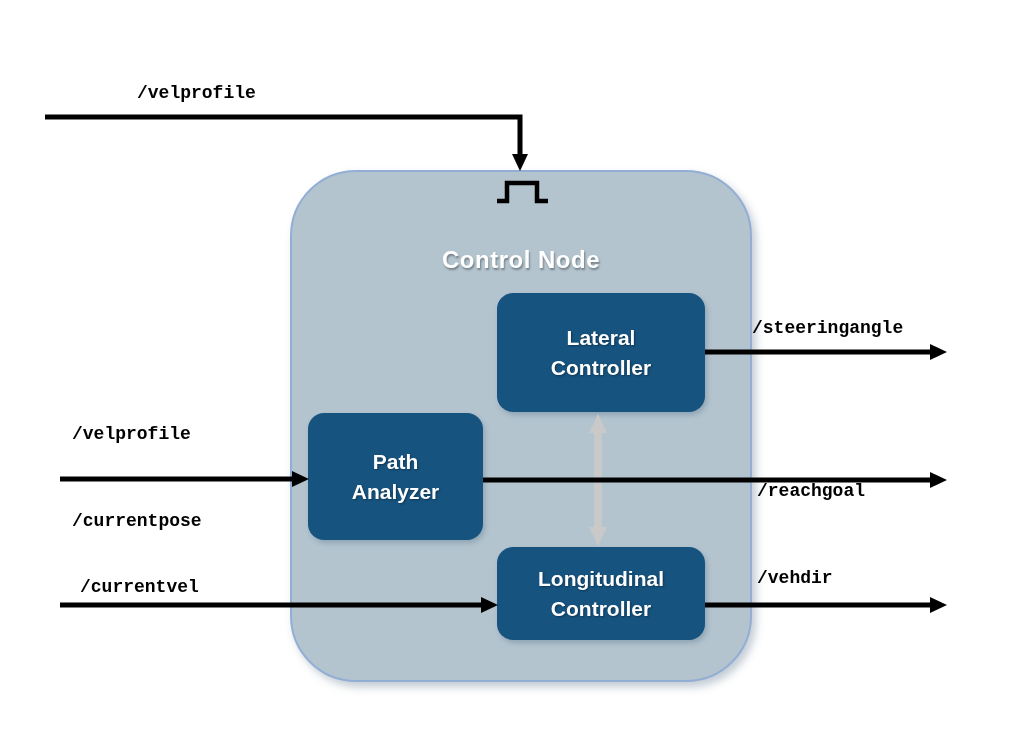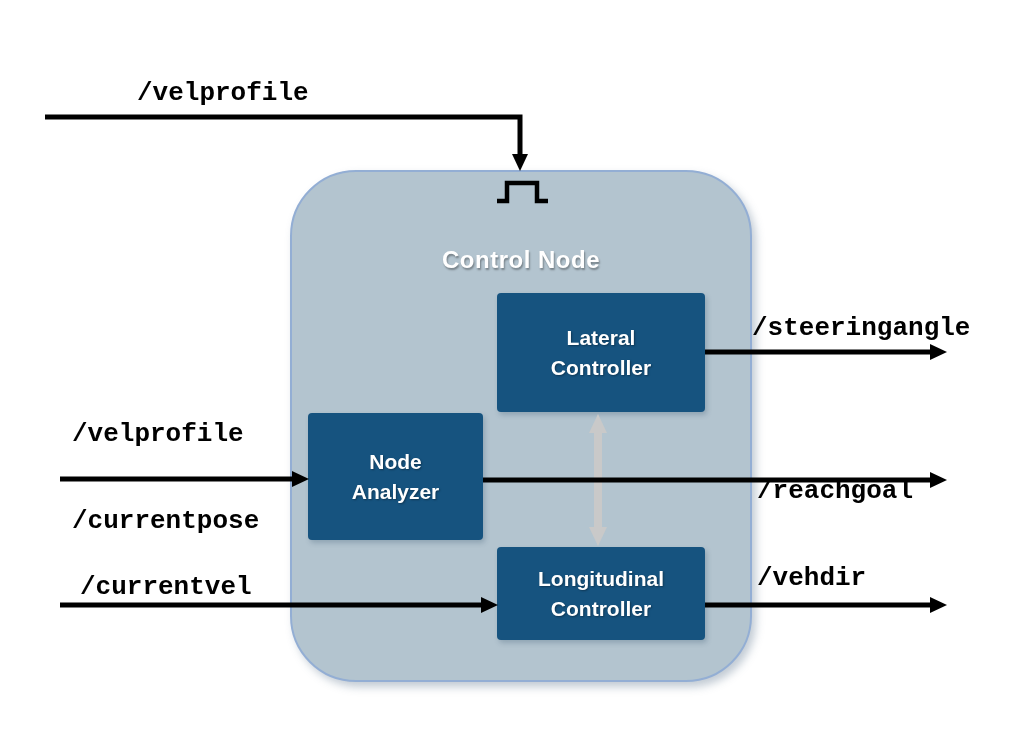--- a/index.html
+++ b/index.html
@@ -25,39 +25,39 @@
     text-align:center;
     color:#ffffff;
     font-size:24px;
     font-weight:bold;
     letter-spacing:0.5px;
     text-shadow:1px 2px 2px rgba(0,0,0,0.35);
   }
   .block{
     position:absolute;
     background:#16537F;
-    border-radius:4px;
+    border-radius:16px;
     color:#ffffff;
     font-weight:bold;
     font-size:21px;
     line-height:30px;
     display:flex;align-items:center;justify-content:center;
     text-align:center;
     white-space:pre-line;
     text-shadow:1px 1px 2px rgba(0,0,0,0.35);
     box-shadow:2px 3px 5px rgba(40,70,100,0.25);
   }
   #block-lateral{left:497px;top:293px;width:208px;height:119px;}
   #block-path{left:308px;top:413px;width:175px;height:127px;}
   #block-longitudinal{left:497px;top:547px;width:208px;height:93px;}
   .topic{
     position:absolute;
     font-family:"Liberation Mono",monospace;
     font-weight:bold;
-    font-size:26px;
+    font-size:18px;
     color:#000000;
     line-height:29px;
     white-space:pre;
   }
   #label-velprofile{left:137px;top:79px;}
   #labels-path-inputs{left:72px;top:362px;}
   #label-currentvel{left:80px;top:573px;text-align:center;}
   #label-steeringangle{left:752px;top:314px;}
   #labels-path-outputs{left:757px;top:419px;}
   #labels-longitudinal-outputs{left:757px;top:539px;}
@@ -67,21 +67,21 @@
 <body>
 
 <div class="canvas">
 
   <div class="container-node">
     <div class="node-title">Control Node</div>
   </div>
 
   <div class="block" id="block-lateral">Lateral
 Controller</div>
-  <div class="block" id="block-path">Node
+  <div class="block" id="block-path">Path
 Analyzer</div>
   <div class="block" id="block-longitudinal">Longitudinal
 Controller</div>
 
   <div class="topic" id="label-velprofile">/velprofile</div>
 
   <div class="topic" id="labels-path-inputs">
     <div>/velprofile</div>
     <div>/currentpose</div>
   </div>

